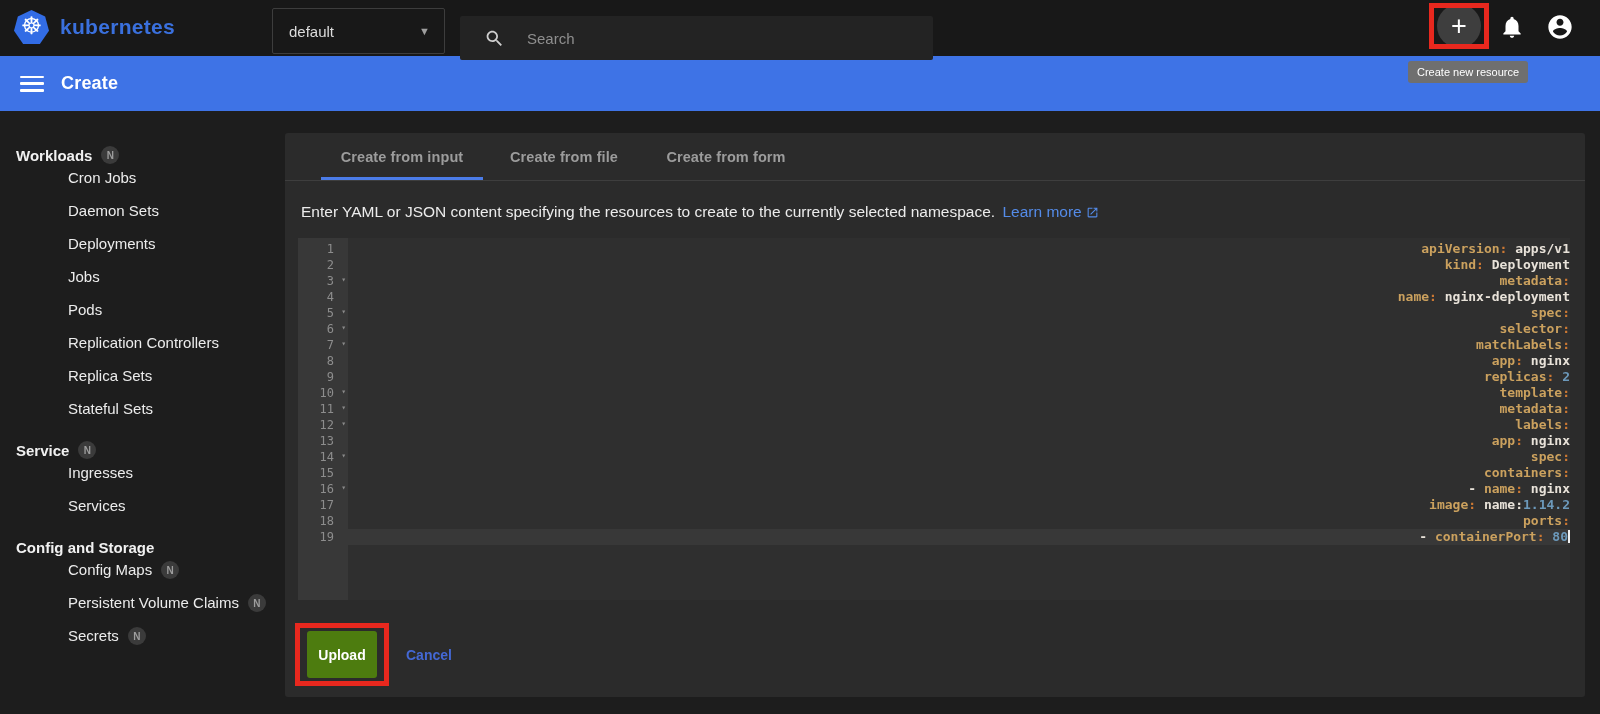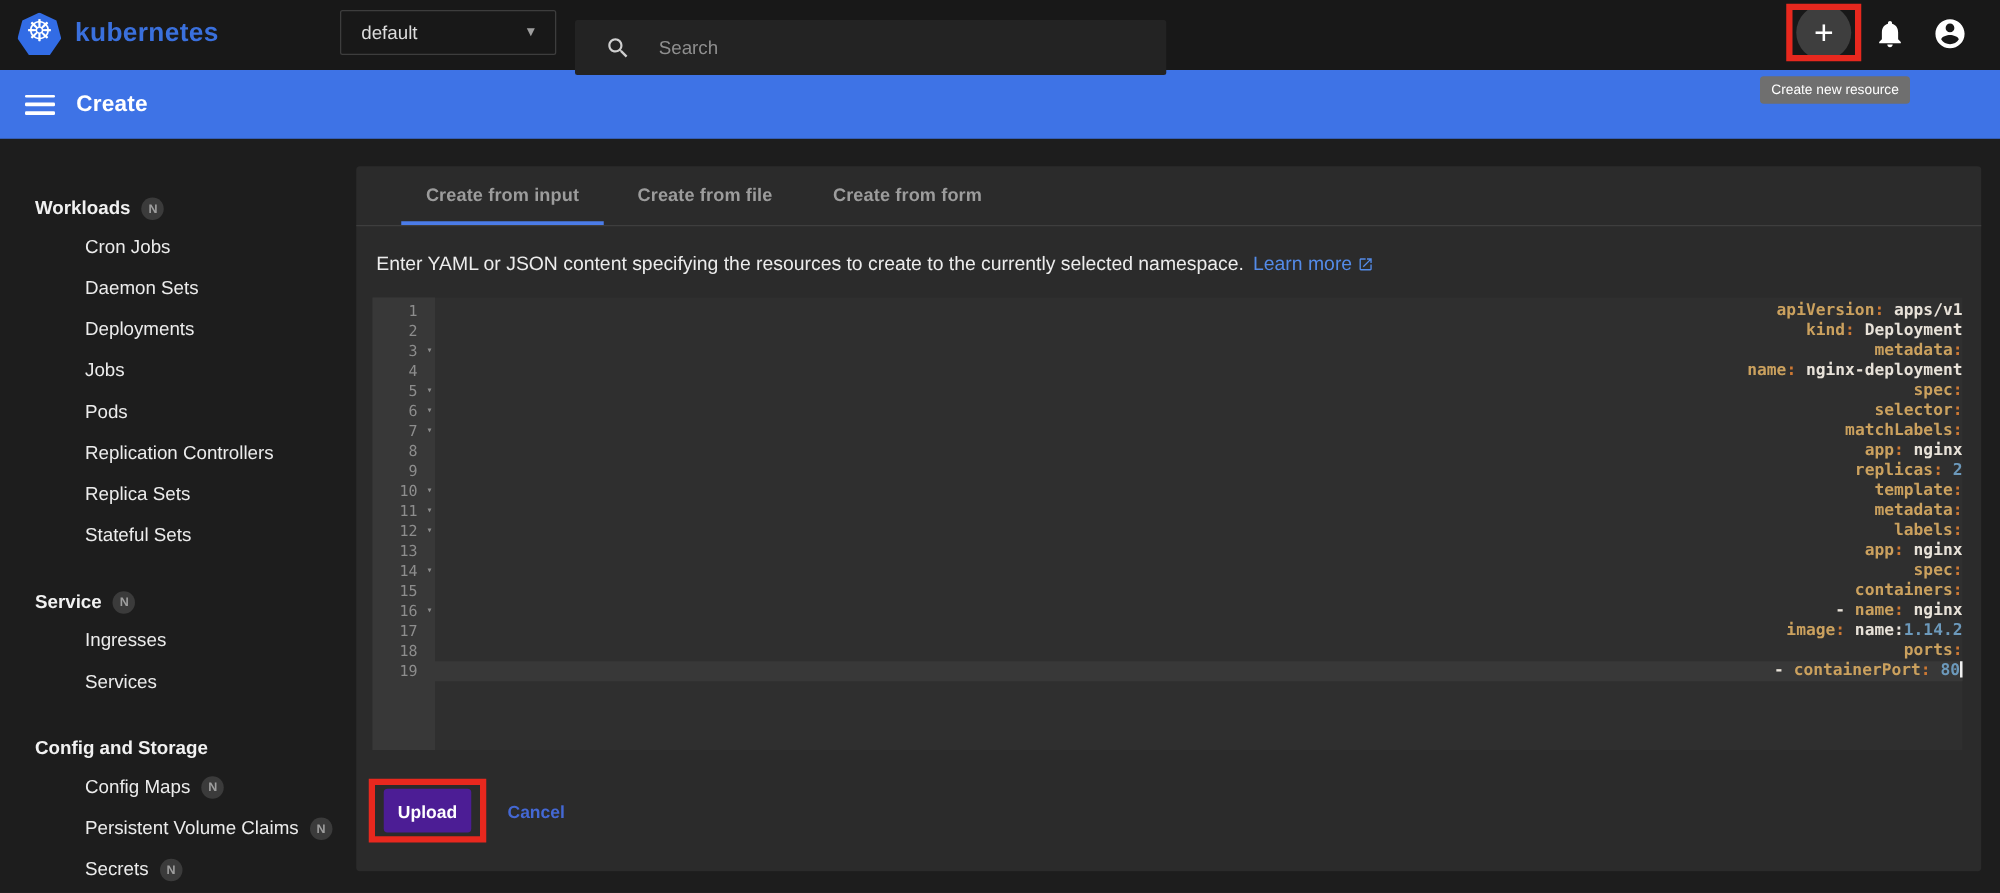--- a/index.html
+++ b/index.html
@@ -13,21 +13,21 @@
 
   
   .topbar { position:absolute; left:0; top:0; width:1600px; height:56px; background:#181818; z-index:20; }
   .brand { position:absolute; left:14px; top:10px; display:flex; align-items:center; }
   .k8s-logo { width:35px; height:34px; background:#326ce5;
     clip-path:polygon(50% 0%, 89% 19%, 100% 61%, 74% 100%, 26% 100%, 0% 61%, 11% 19%);
     display:flex; align-items:center; justify-content:center; }
   .k8s-logo span { color:#ffffff; font-size:24px; line-height:1; transform:translateY(-1px); }
   .brand-text { margin-left:11px; color:#3a70dd; font-size:21px; font-weight:700; letter-spacing:.3px; }
 
-  .ns-select { position:absolute; left:272px; top:8px; width:173px; height:36px;
+  .ns-select { position:absolute; left:272px; top:8px; width:173px; height:46px;
     border:1px solid #3d3d3d; border-radius:2px; display:flex; align-items:center;
     padding:0 14px 0 16px; color:#dcdcdc; font-size:15px; cursor:pointer; }
   .ns-select .caret { margin-left:auto; color:#9e9e9e; font-size:11px; }
 
   .search-box { position:absolute; left:460px; top:16px; width:473px; height:44px;
     background:#232323; border-radius:2px; display:flex; align-items:center; }
   .search-box svg { margin-left:24px; flex:none; }
   .search-box input { margin-left:22px; width:380px; background:transparent; border:none; outline:none;
     color:#dddddd; font-size:15px; font-family:"Liberation Sans",sans-serif; }
   .search-box input::placeholder { color:#8f8f8f; }
@@ -49,21 +49,21 @@
     display:flex; align-items:center; }
   .hamburger { margin-left:20px; width:24px; height:16px; display:flex; flex-direction:column;
     justify-content:space-between; background:none; border:none; cursor:pointer; }
   .hamburger i { display:block; height:2.5px; background:#ffffff; border-radius:1px; }
   .appbar-title { margin-left:17px; color:#ffffff; font-size:18px; font-weight:700; letter-spacing:.2px; }
 
   
   .content { position:absolute; left:0; top:111px; width:1600px; height:603px; background:#1d1d1d; }
 
   .sidebar { position:absolute; left:0; top:0; width:285px; height:603px; padding-top:27px; overflow:hidden; }
-  .sb-header { display:flex; align-items:flex-start; height:26px; margin:20px 0 5px; padding-left:28px;
+  .sb-header { display:flex; align-items:flex-end; height:26px; margin:0 0 5px; padding-left:16px;
     color:#f1f1f1; font-size:15px; font-weight:700; cursor:pointer; }
   .sb-item { display:flex; height:33px; padding-left:68px;
     color:#ececec; font-size:15px; cursor:pointer; }
   .badge { margin-left:9px; width:18px; height:18px; border-radius:50%; background:#3b3b3b;
     color:#9e9e9e; font-size:10px; font-weight:700; display:inline-flex; align-items:center; justify-content:center; }
 
   .card { position:absolute; left:285px; top:22px; width:1300px; height:564px; background:#2b2b2b; border-radius:3px; }
 
   .tabs { display:flex; height:48px; border-bottom:1px solid #3e3e3e;padding-left:36px; }
   .tab { width:162px; line-height:48px; text-align:center; color:#9c9c9c; font-size:14.5px; font-weight:700;
@@ -84,21 +84,21 @@
   .line { height:16px; white-space:pre; padding-left:8px; }
   .line.active { background:#383838; }
   .tok-k { color:#cba15e; }
   .tok-p { color:#cc7833; }
   .tok-t { color:#e8e2d9; }
   .tok-n { color:#6c99bb; }
   .cursor { display:inline-block; width:2px; height:13px; background:#f0f0f0; vertical-align:-2px; }
 
   .actions { display:flex; align-items:center; margin-top:23px; padding-left:10px; }
   .annotation-upload { position:static; display:inline-block; border:5px solid #e8281e; padding:3px 7px; pointer-events:auto; }
-  .upload-btn { width:70px; height:35px; background:#4c1d95; color:#ffffff; border:none; border-radius:3px;
+  .upload-btn { width:70px; height:47px; background:#4d7c0f; color:#ffffff; border:none; border-radius:3px;
     font-size:14px; font-weight:700; font-family:"Liberation Sans",sans-serif; cursor:pointer; }
   .cancel-link { margin-left:17px; color:#4468d4; font-size:14px; font-weight:700; text-decoration:none; cursor:pointer; }
 </style>
 </head>
 <body>
 
 <header class="topbar">
   <div class="brand">
     <div class="k8s-logo">
         <span>☸</span>

